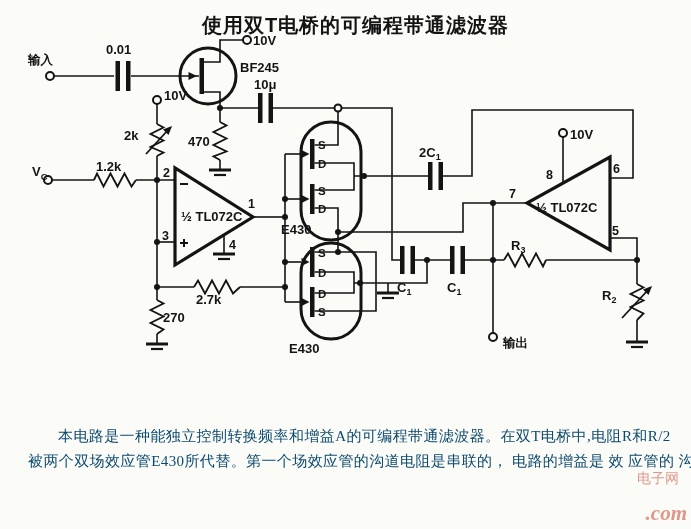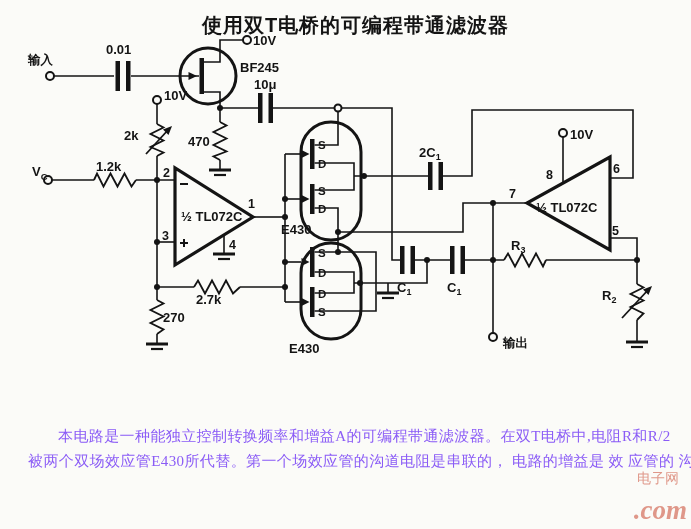--- a/index.html
+++ b/index.html
@@ -8,29 +8,29 @@
   .page-title{position:absolute;top:2px;left:0;width:100%;text-align:center;
        font-size:20px;font-weight:bold;letter-spacing:1px;margin:10px;
        font-family:"Liberation Sans",sans-serif;}
   svg{position:absolute;top:0;left:0;}
   .st{font-family:"Liberation Sans",sans-serif;font-weight:bold;font-size:13px;fill:#141414;}
   .sm{font-size:11.5px;}
   .pin{font-size:12.5px;}
   .cjk{font-size:12.5px;font-weight:bold;}
   .caption{position:absolute;top:424px;left:28px;width:648px;
        font-family:"Liberation Serif","DejaVu Serif",serif;
-       font-size:15px;line-height:25px;color:#8b5cf6;letter-spacing:.4px;}
+       font-size:15px;line-height:25px;color:#0c4a6e;letter-spacing:.4px;}
   .caption .ln{white-space:nowrap;}
   .caption .ln.first{text-indent:2em;}
   .watermark{position:absolute;right:4px;top:470px;width:182px;height:58px;
        color:rgba(201,69,46,.55);pointer-events:none;}
   .wm-big{position:absolute;left:0;bottom:0;font-size:46px;font-weight:bold;
        font-style:italic;letter-spacing:-2px;font-family:"Liberation Sans",sans-serif;}
   .wm-cn{position:absolute;right:8px;top:0;font-size:14px;font-weight:normal;}
-  .wm-com{position:absolute;right:0;bottom:2px;font-size:27px;font-style:italic;
+  .wm-com{position:absolute;right:0;bottom:2px;font-size:21px;font-style:italic;
        font-weight:bold;font-family:"Liberation Serif",serif;}
 </style>
 </head>
 <body>
 
 <h1 class="page-title">使用双T电桥的可编程带通滤波器</h1>
 
 <svg width="691" height="420" viewBox="0 0 691 420">
   <g stroke="#141414" stroke-width="1.6" fill="none">
 

